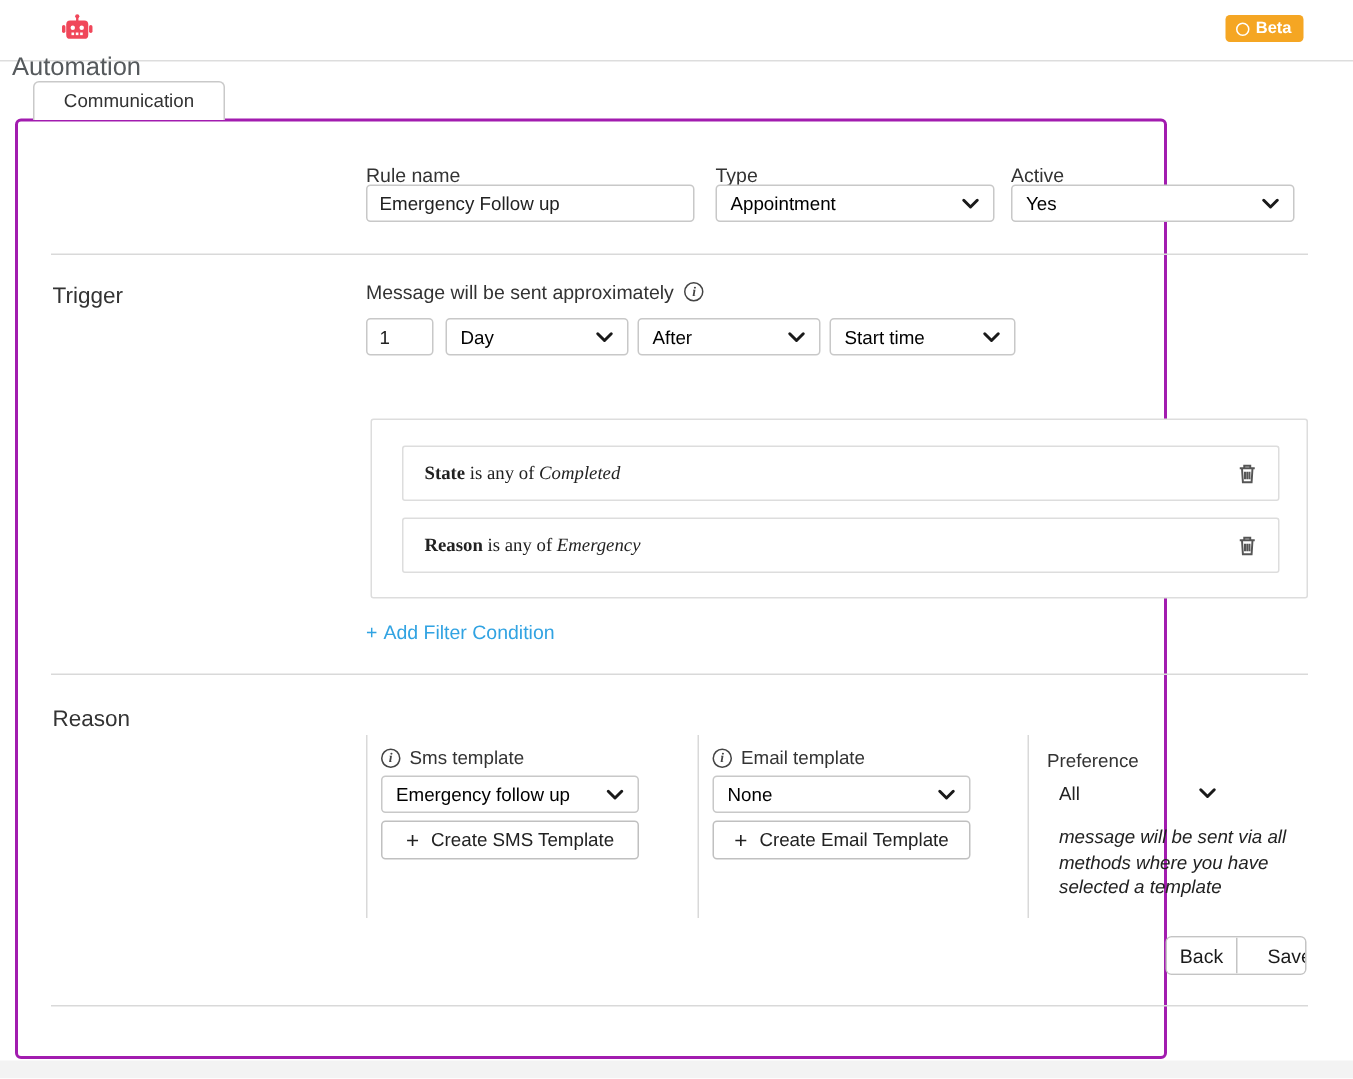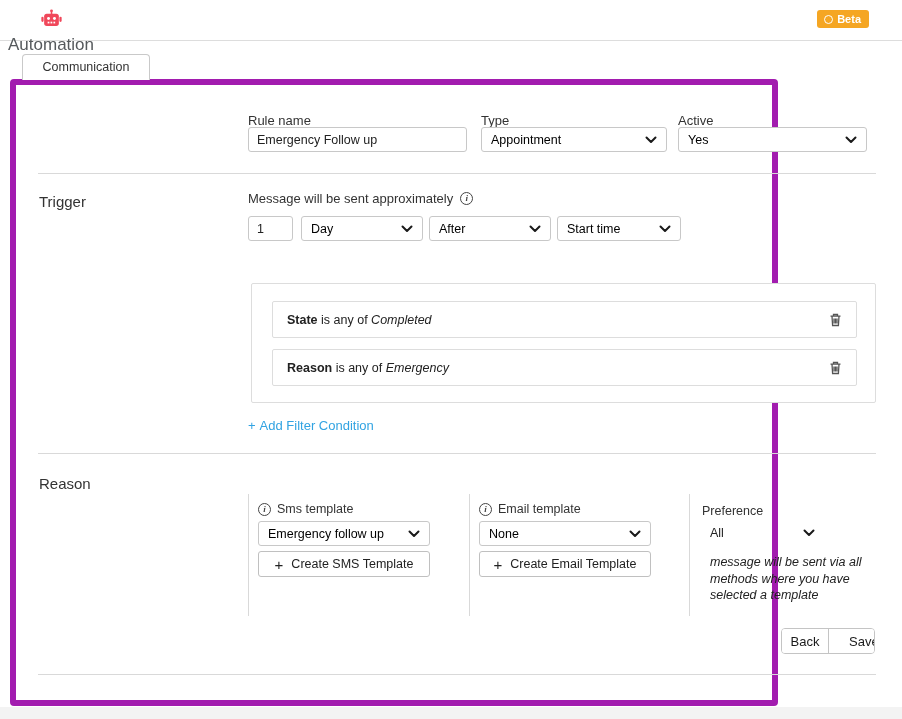--- a/index.html
+++ b/index.html
@@ -28,21 +28,21 @@
   
   .tab {
     position: absolute; left: 22px; top: 54px; width: 128px; height: 26px; z-index: 3;
     background: #fff; border: 1px solid #c9c9c9; border-bottom: none;
     border-radius: 4px 4px 0 0;
     font-size: 12.5px; color: #333; text-align: center; line-height: 25px;
   }
   
   .panel {
     position: absolute; left: 10px; top: 79px; width: 768px; height: 627px;
-    background: #fff; border: 6px solid #a21caf; border-radius: 4px;
+    background: #fff; border: 2px solid #a21caf; border-radius: 4px;
   }
   .panel .abs { position: absolute; }
   .field-label { font-size: 13px; color: #333; }
   .section-title { font-size: 15px; color: #333; }
   .text-input {
     height: 25px; border: 1px solid #c8c8c8; border-radius: 3px;
     font-family: "Liberation Sans", sans-serif; font-size: 12.5px; color: #222;
     padding: 0 8px; background: #fff; width: 100%; outline: none;
   }
   .select {
@@ -60,21 +60,21 @@
     font-family: "Liberation Serif", serif; font-style: italic;
   }
   
   .cond-wrap { border: 1px solid #ddd; border-radius: 2px; background: #fff; }
   .cond-row {
     position: absolute; left: 20px; width: 585px; height: 37px;
     border: 1px solid #ddd; border-radius: 2px; background: #fff;
     display: flex; align-items: center; padding: 0 12px 0 14px;
     font-size: 12.5px; color: #222;
   }
-  .cond-text { flex: 1; }
+  .cond-text { flex: 1; font-family: Liberation Serif, serif; }
   .cond-field { font-weight: bold; }
   .cond-value { font-style: italic; }
   .trash-btn { background: none; border: none; cursor: pointer; padding: 2px; display: flex; }
   .add-link { font-size: 13px; color: #31a3e2; cursor: pointer; text-decoration: none; display: inline-flex; gap: 4px; }
   
   .tmpl-label { font-size: 12.5px; color: #333; display: flex; align-items: center; gap: 6px; }
   .create-btn {
     width: 100%; height: 26px; background: #fff; border: 1px solid #c0c0c0; border-radius: 3px;
     font-family: "Liberation Sans", sans-serif; font-size: 12.5px; color: #222;
     display: flex; align-items: center; justify-content: center; gap: 8px; cursor: pointer;

